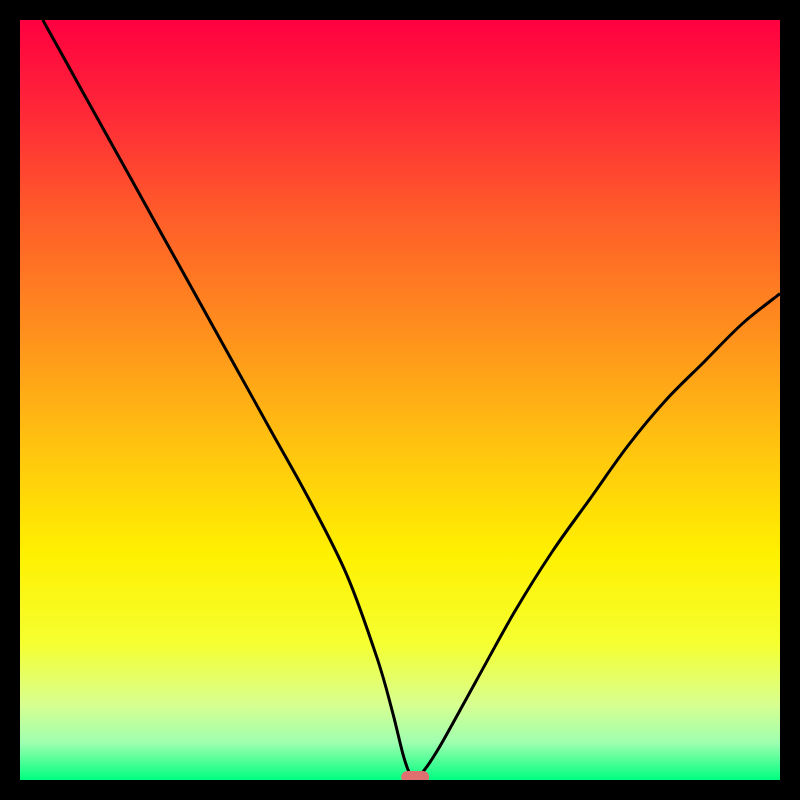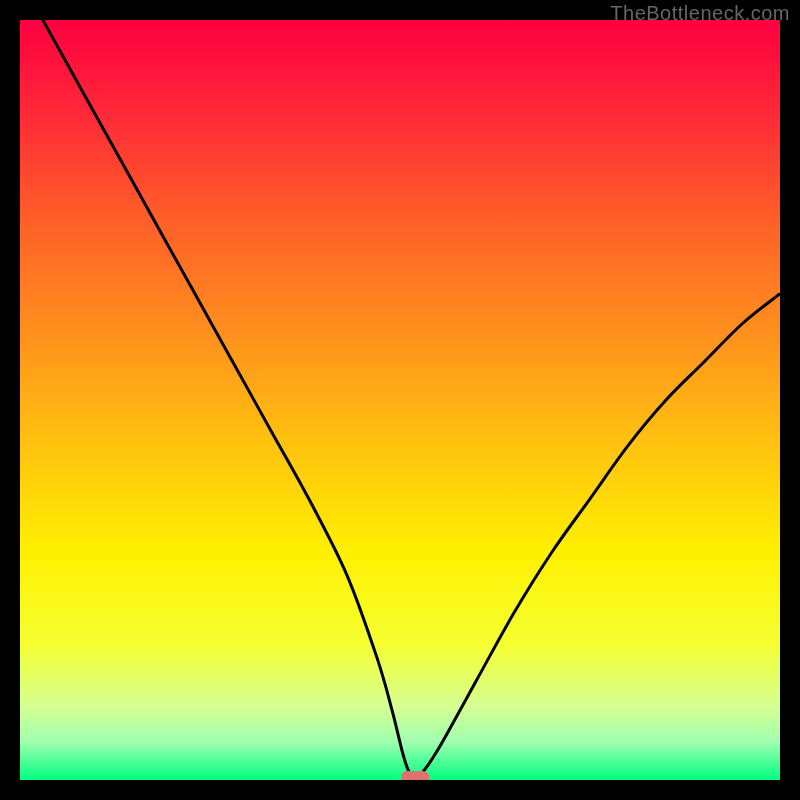--- a/index.html
+++ b/index.html
@@ -33,21 +33,20 @@
     font-size: 20px;
     font-weight: 500;
     letter-spacing: 0.5px;
   }
 </style>
 </head>
 <body>
 
 <div class="frame">
 
-  <div class="attribution">TheBottleneck.com</div>
 
   <div class="plot-area">
     <svg id="chart-svg" width="760" height="760" viewBox="0 0 760 760">
       <defs>
         <linearGradient id="bg-grad" x1="0" y1="0" x2="0" y2="1">
             <stop offset="0%" stop-color="#ff0040"></stop>
             <stop offset="12%" stop-color="#ff2838"></stop>
             <stop offset="25%" stop-color="#ff5a2a"></stop>
             <stop offset="40%" stop-color="#ff8c1e"></stop>
             <stop offset="55.00000000000001%" stop-color="#ffc010"></stop>

